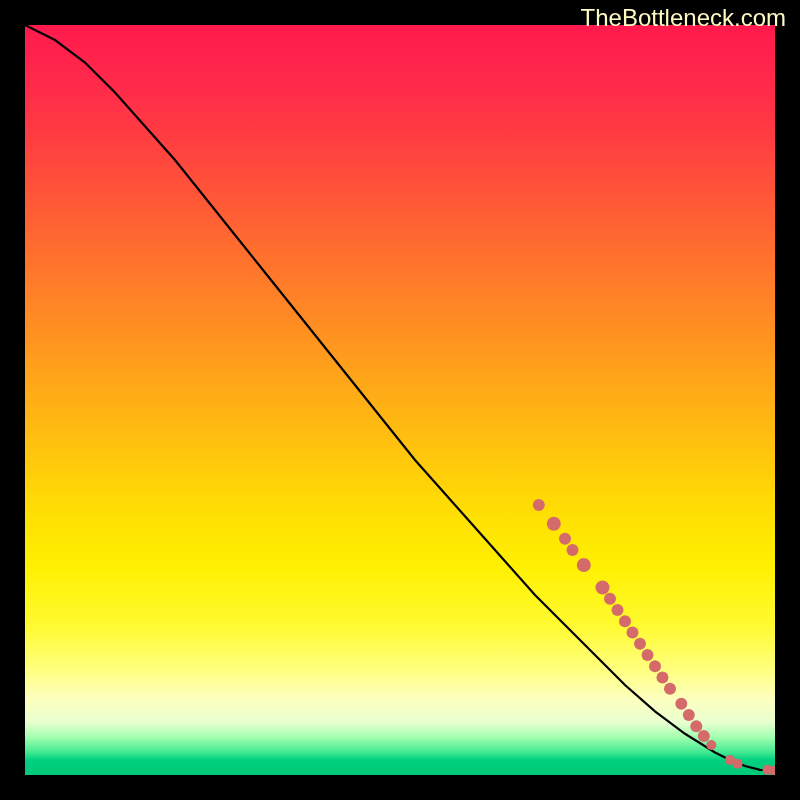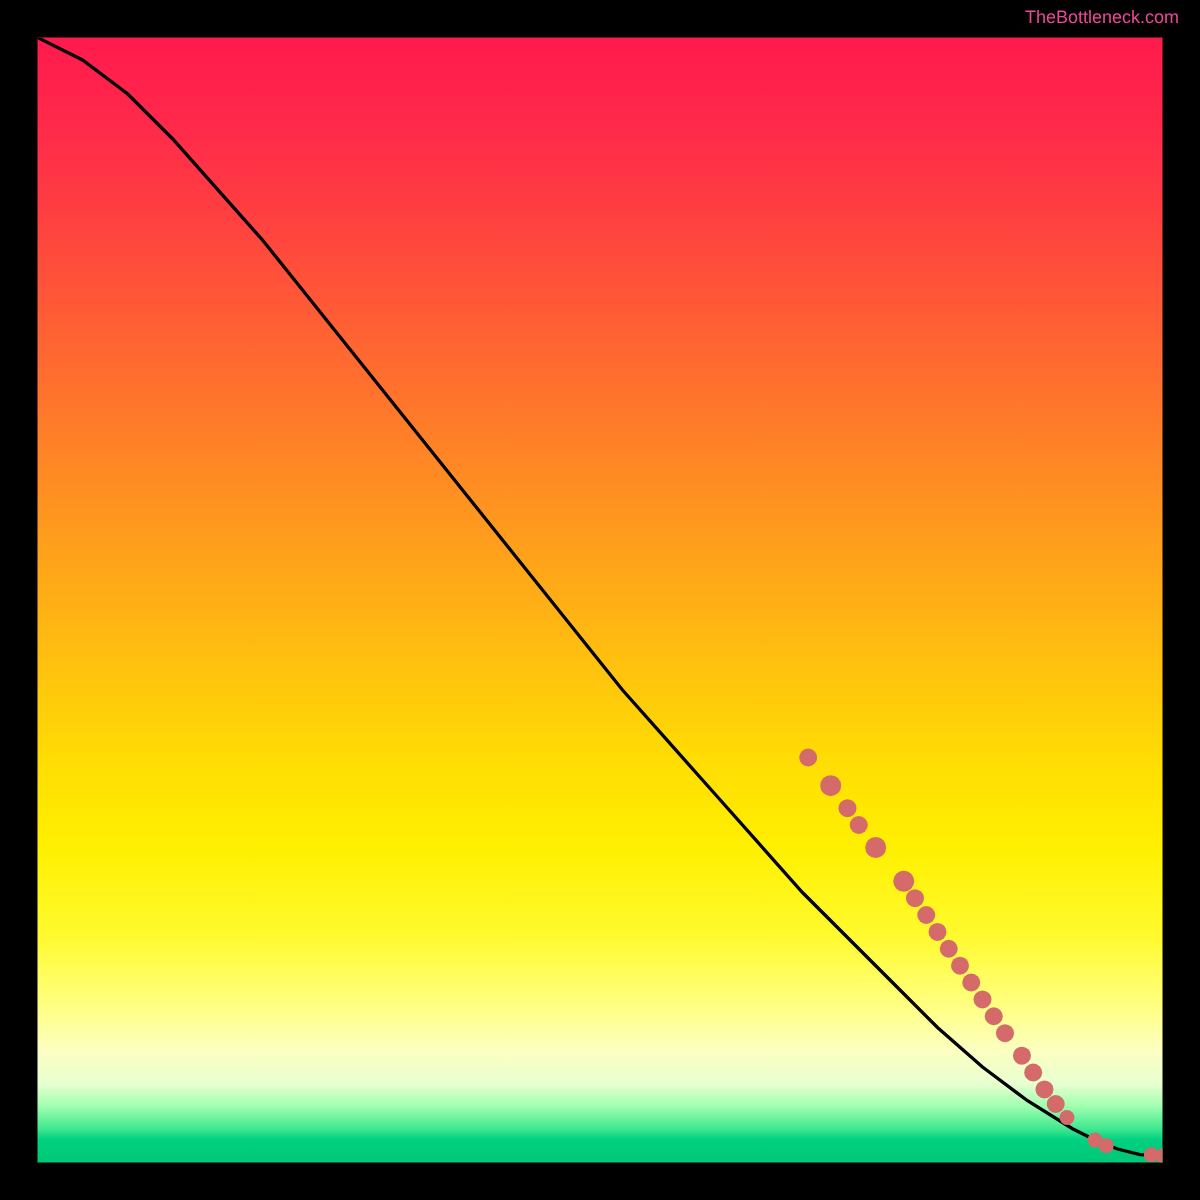--- a/index.html
+++ b/index.html
@@ -7,22 +7,22 @@
     width: 800px;
     height: 800px;
     background: #000;
     position: relative;
     font-family: Arial, sans-serif;
   }
   .attribution {
     position: absolute;
     top: 4px;
     right: 14px;
-    color: #ec4899;
-    font-size: 12px;
+    color: #fef9c3;
+    font-size: 24px;
     font-weight: normal;
     z-index: 10;
   }
   .plot-area {
     position: absolute;
     left: 25px;
     top: 25px;
     width: 750px;
     height: 750px;
     background: linear-gradient(to bottom,

